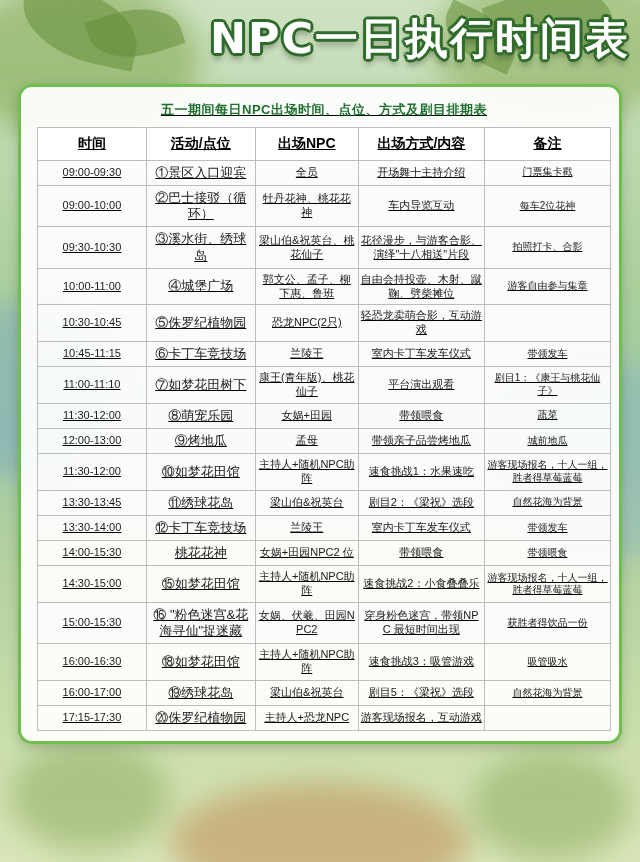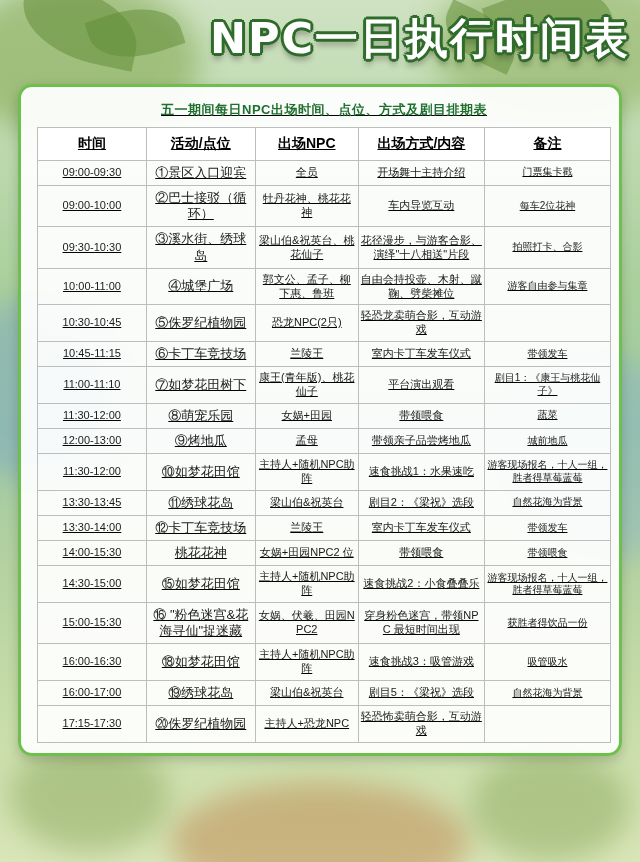--- a/index.html
+++ b/index.html
@@ -267,20 +267,20 @@
           <td class="time">16:00-17:00</td>
           <td class="act">⑲绣球花岛</td>
           <td class="npc">梁山伯&amp;祝英台</td>
           <td class="way">剧目5：《梁祝》选段</td>
           <td class="note">自然花海为背景</td>
         </tr>
         <tr>
           <td class="time">17:15-17:30</td>
           <td class="act">⑳侏罗纪植物园</td>
           <td class="npc">主持人+恐龙NPC</td>
-          <td class="way">轻恐怖卖萌合影，互动游戏</td>
+          <td class="way">游客现场报名，互动游戏</td>
           <td class="note"></td>
         </tr>
       </tbody>
   </table>
 </div>
 
 <div class="footer-space"></div>
 
 </body></html>

